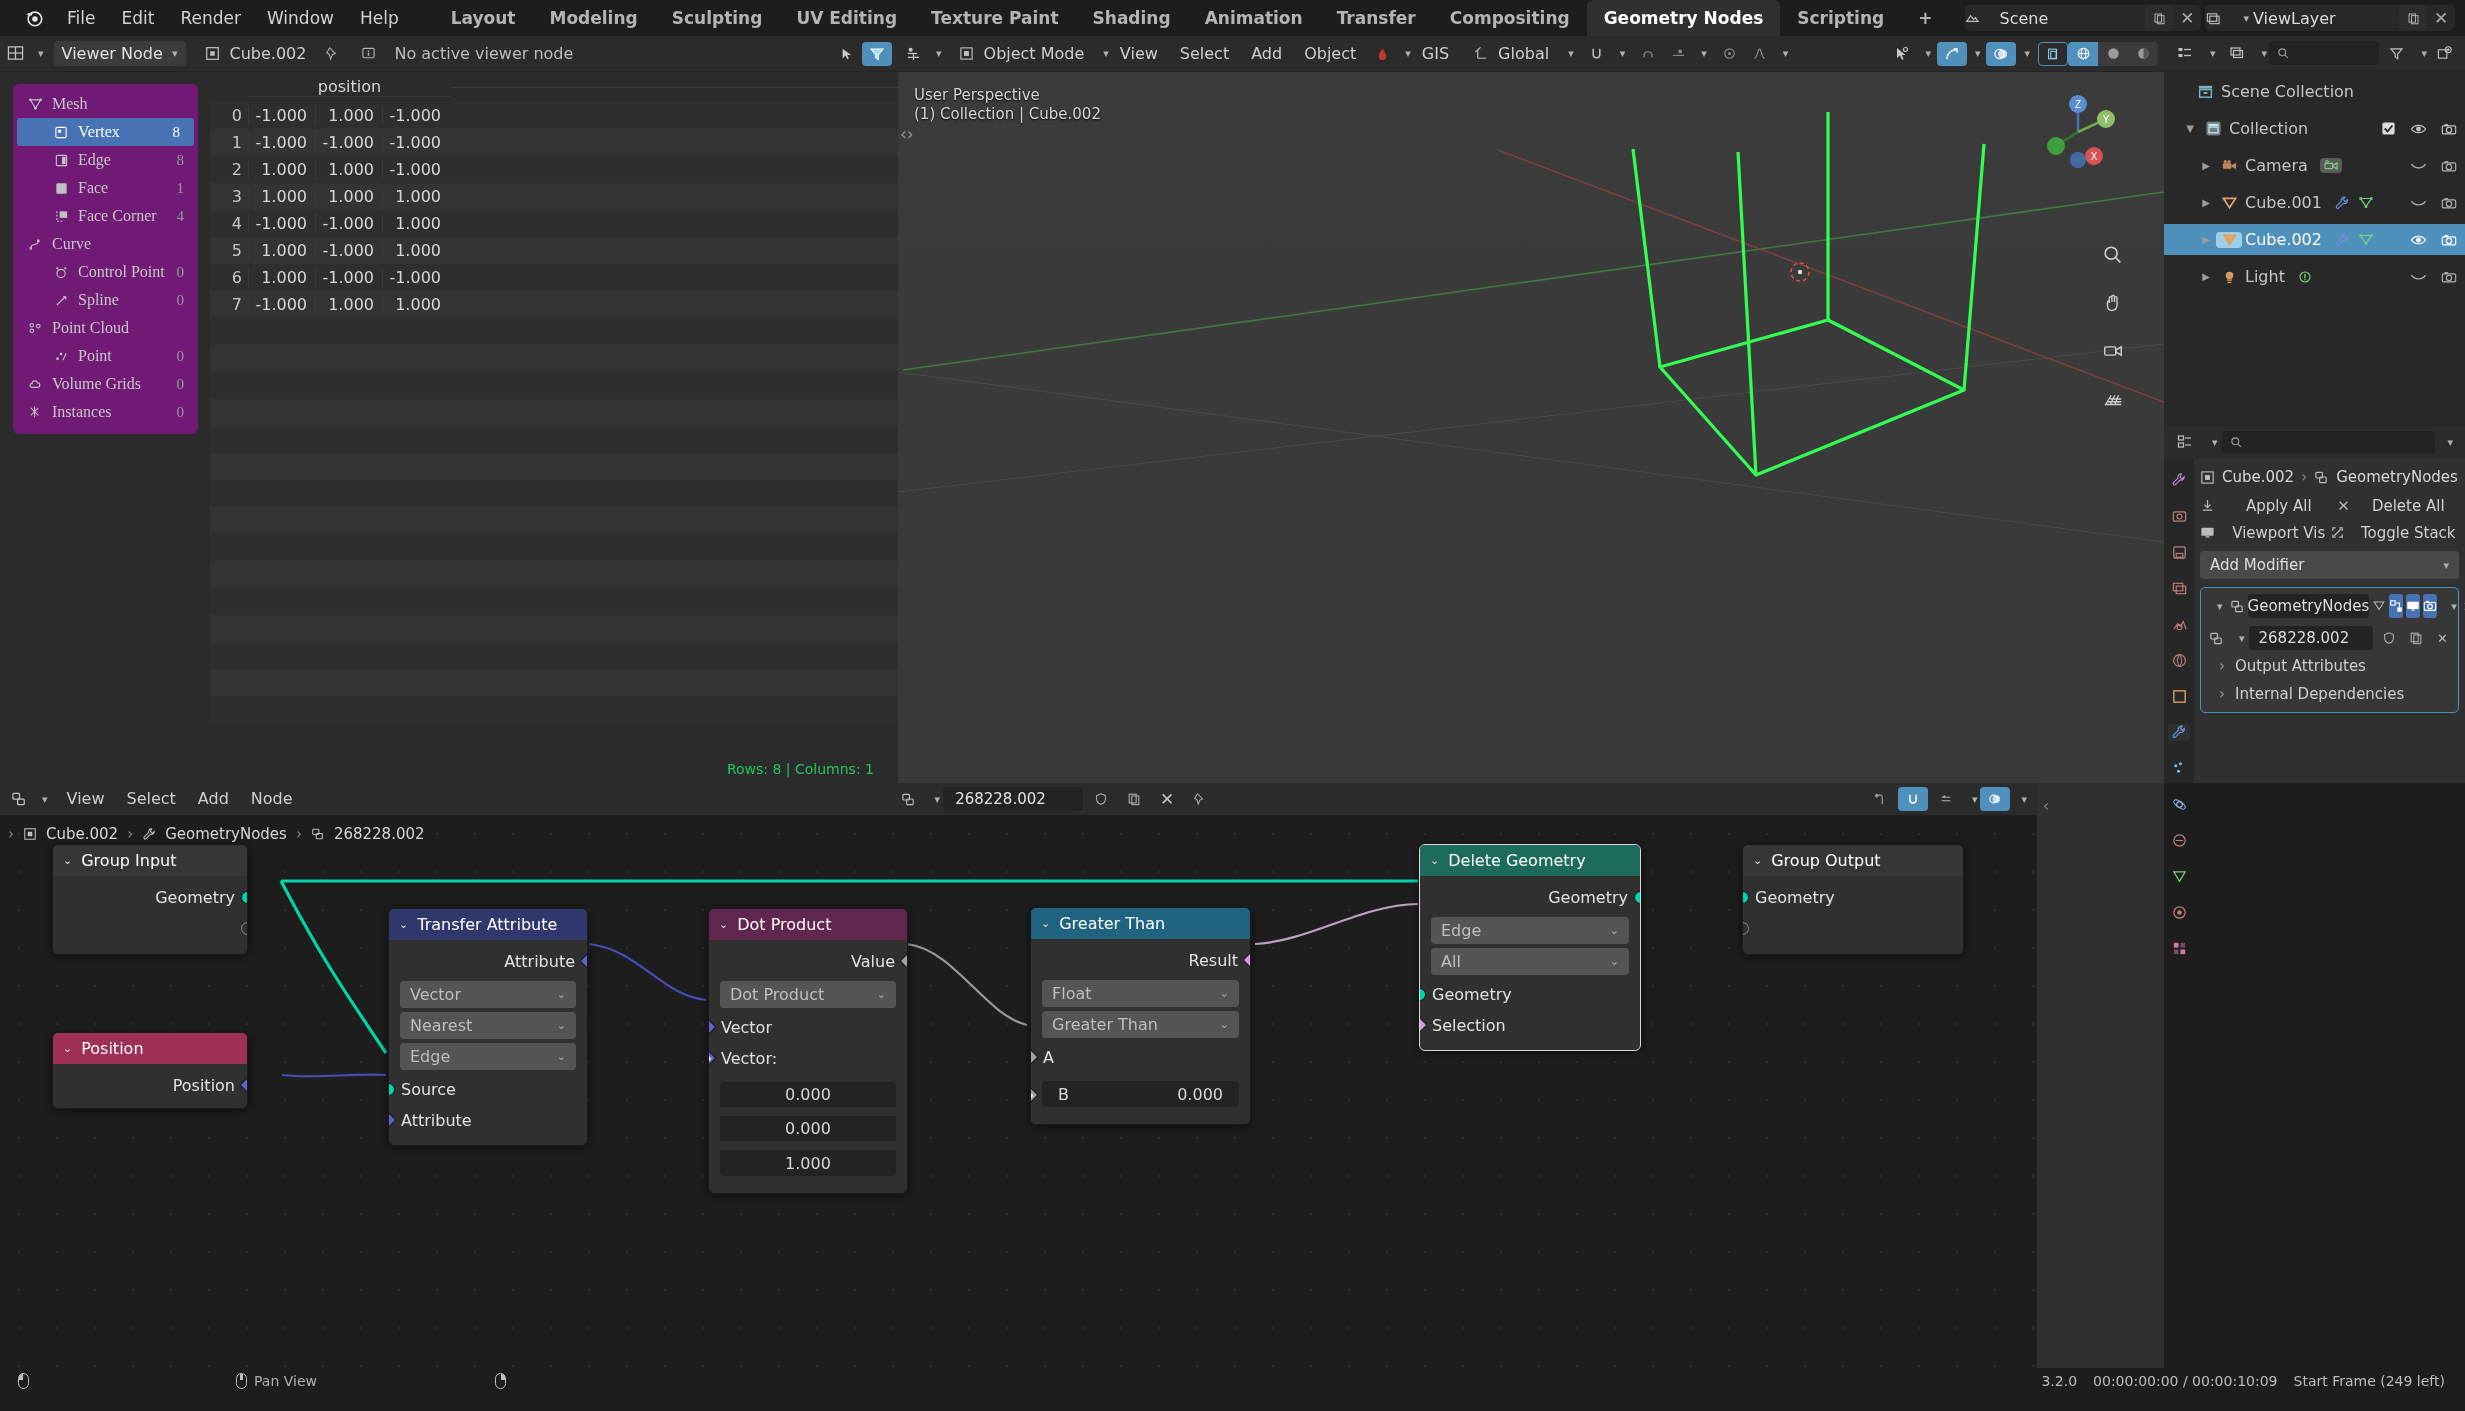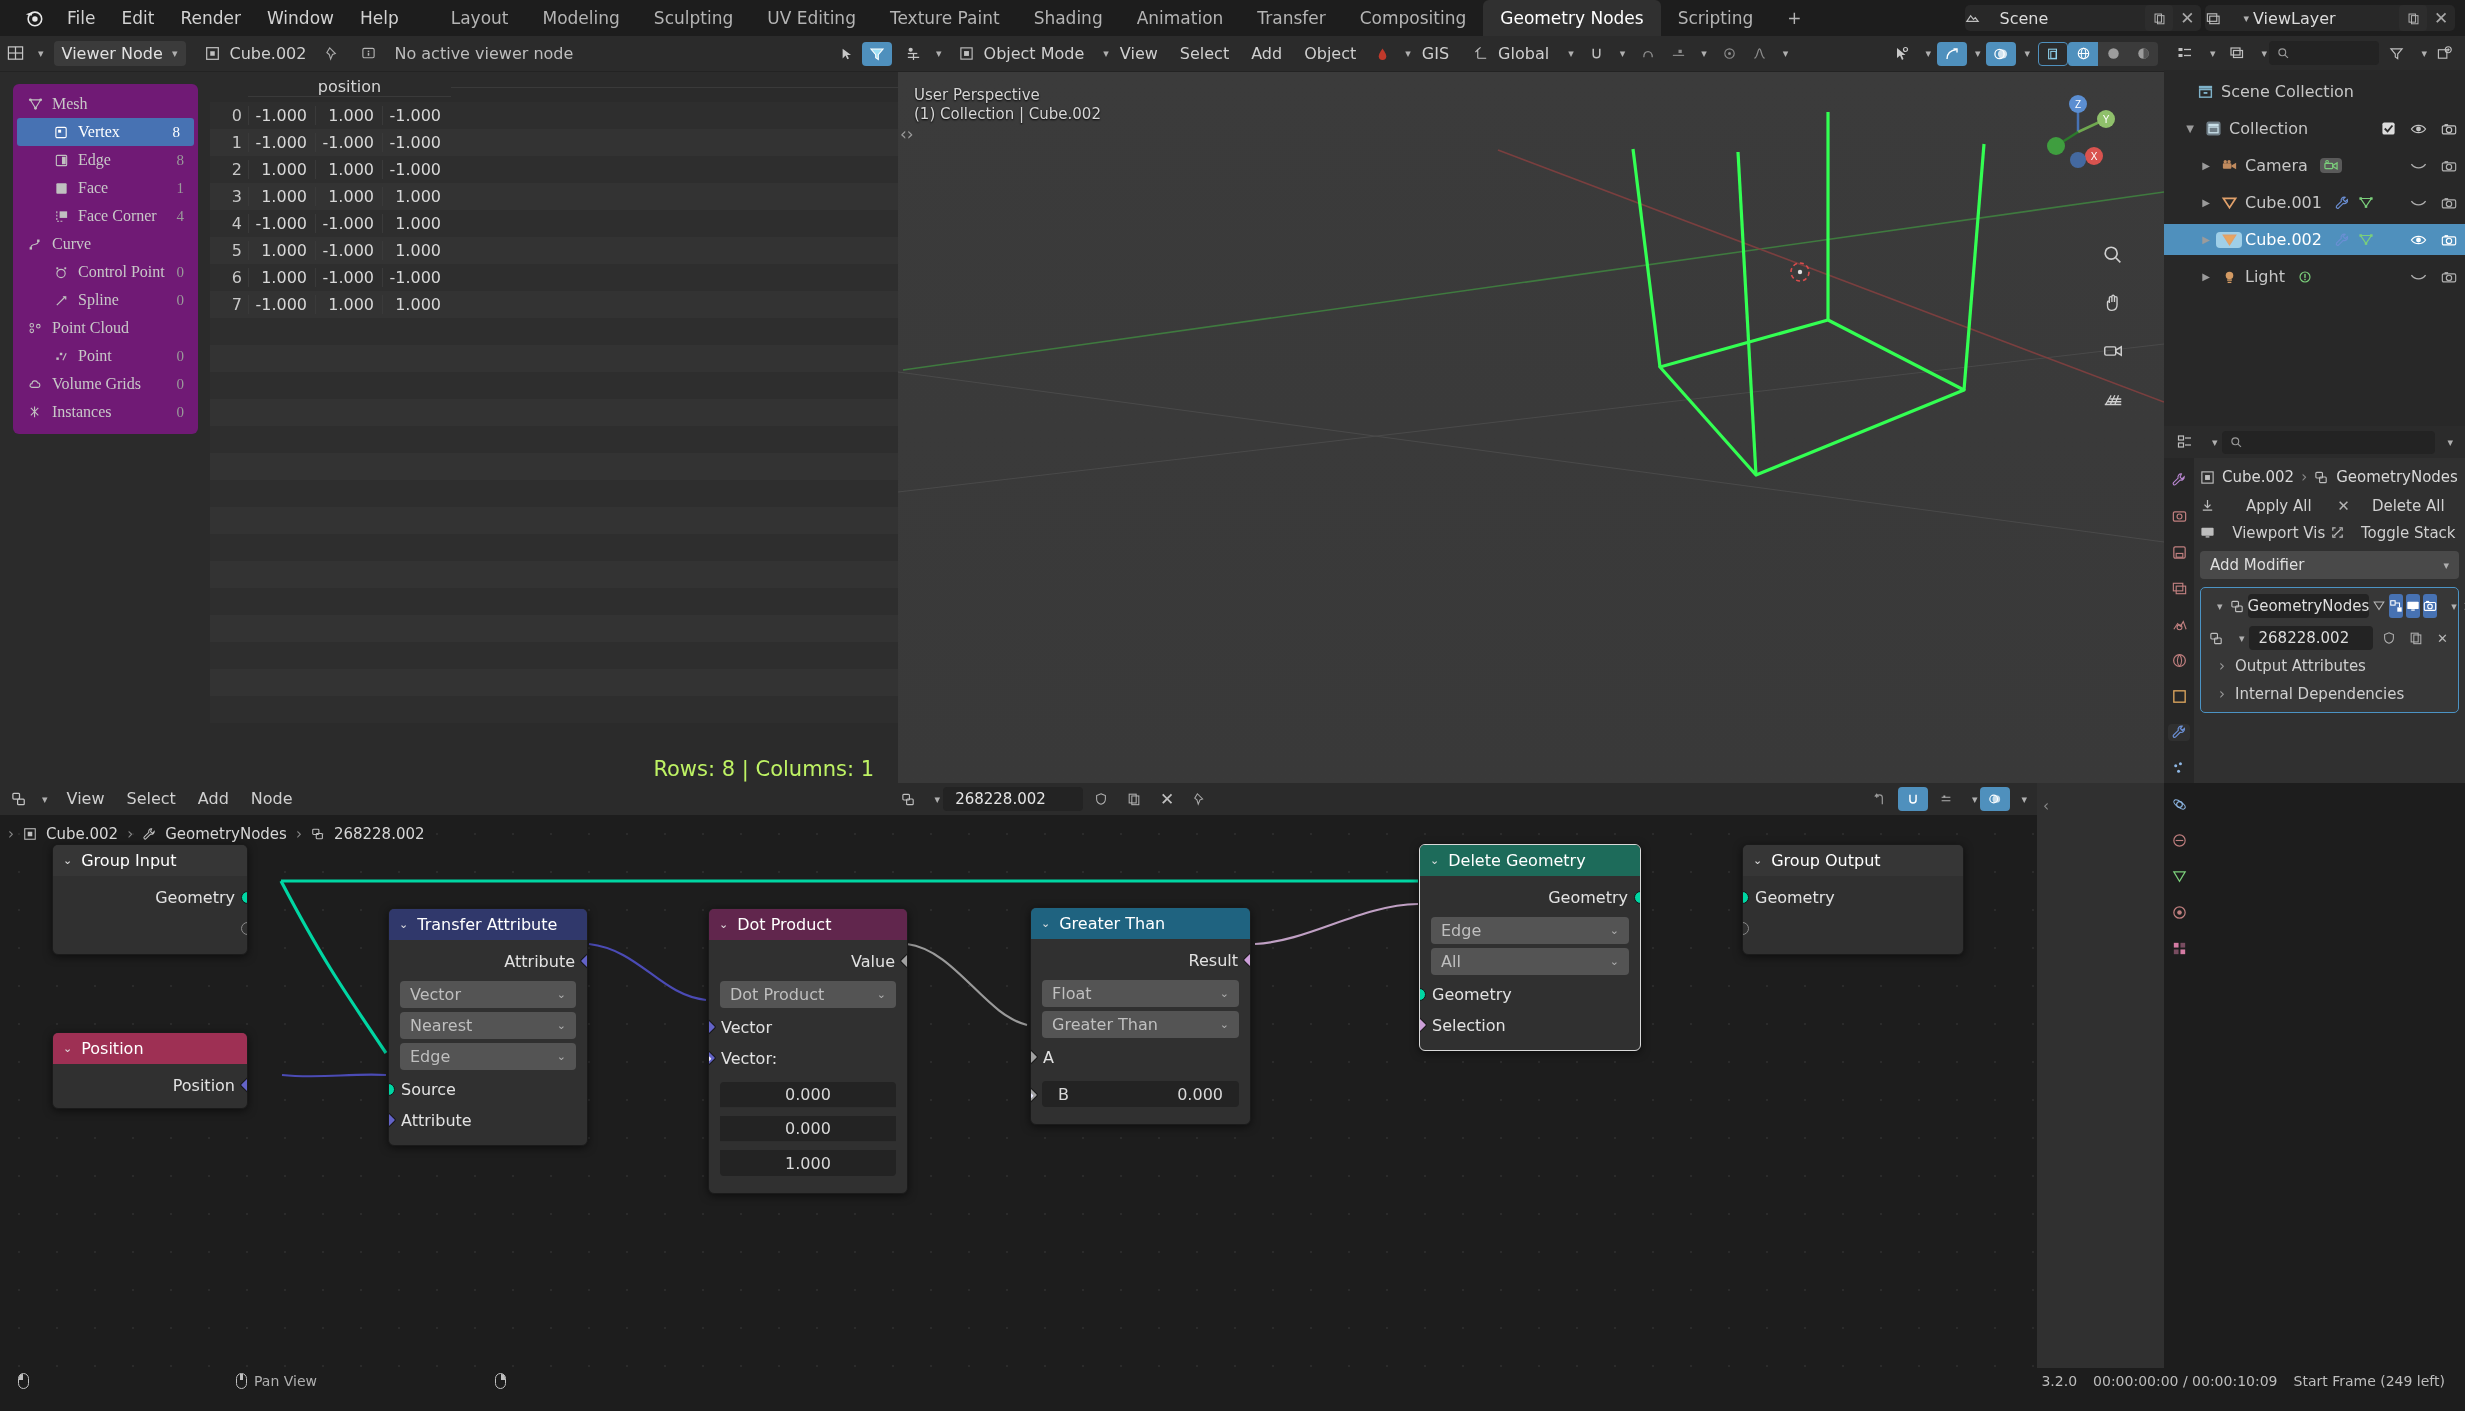--- a/index.html
+++ b/index.html
@@ -16,21 +16,21 @@
   
   .topbar {
     position: absolute; left: 0; top: 0; width: 2465px; height: 36px;
     background: #1d1d1d; display: flex; align-items: center;
   }
   .blender-logo { width: 40px; margin-left: 14px; display:flex; align-items:center; justify-content:center;}
   .menu-item {
     padding: 0 13px; height: 36px; line-height: 36px;
     color: #d2d2d2; font-size: 17px; white-space: nowrap;
   }
-  .ws-tabs { display: flex; align-items: flex-end; height: 36px; margin-left: 22px; }
+  .ws-tabs { display: flex; align-items: flex-end; height: 36px; margin-left: 22px; font-weight: bold; }
   .ws-tab {
     padding: 0 17px; height: 36px; line-height: 36px;
     color: #b4b4b4; font-size: 17px; white-space: nowrap;
     border-radius: 6px 6px 0 0;
   }
   .ws-tab.active { background: #303030; color: #ffffff; }
   .topbar-right {
     position: absolute; right: 0; top: 0; height: 36px;
     display: flex; align-items: center;
   }
@@ -87,21 +87,21 @@
   .ss-trow:nth-child(even) { background: #333333; }
   .ss-trow .idx { width: 38px; text-align: right; padding-right: 6px; color: #c8c8c8; }
   .ss-trow .num {
     width: 67px; text-align: right; padding-right: 8px; color: #d8d8d8;
     border-left: 1px solid #3a3a3a;
   }
   .ss-trow .pad { flex: 1; border-left: 1px solid #3a3a3a; }
   .ss-footer {
     position: absolute; left: 0; right: 0; bottom: 0; height: 28px;
     display: flex; align-items: center; justify-content: flex-end;
-    padding-right: 24px; font-size: 21px; color: #bef264; background:#2b2b2b;text-align:right;
+    padding-right: 24px; font-size: 14px; color: #22c55e; background:#2b2b2b;text-align:right;
   }
 
   
   #viewport { left: 898px; top: 36px; width: 1266px; height: 747px; background: #393939; }
   .vp-canvas { position: absolute; top: 36px; left: 0; right: 0; bottom: 0; overflow: hidden;
     background: linear-gradient(#3b3b3b, #393939); }
   .vp-text { position: absolute; left: 16px; font-size: 15px; color: #d6d6d6; text-shadow: 0 1px 2px #000; }
   .gizmo { position: absolute; right: 40px; top: 14px; width: 92px; height: 92px; }
   .vp-tools { position: absolute; right: 36px; top: 168px; display: flex; flex-direction: column; gap: 18px; }
   .vp-tool { width: 30px; height: 30px; display:flex;align-items:center;justify-content:center; color: #c8c8c8; }

